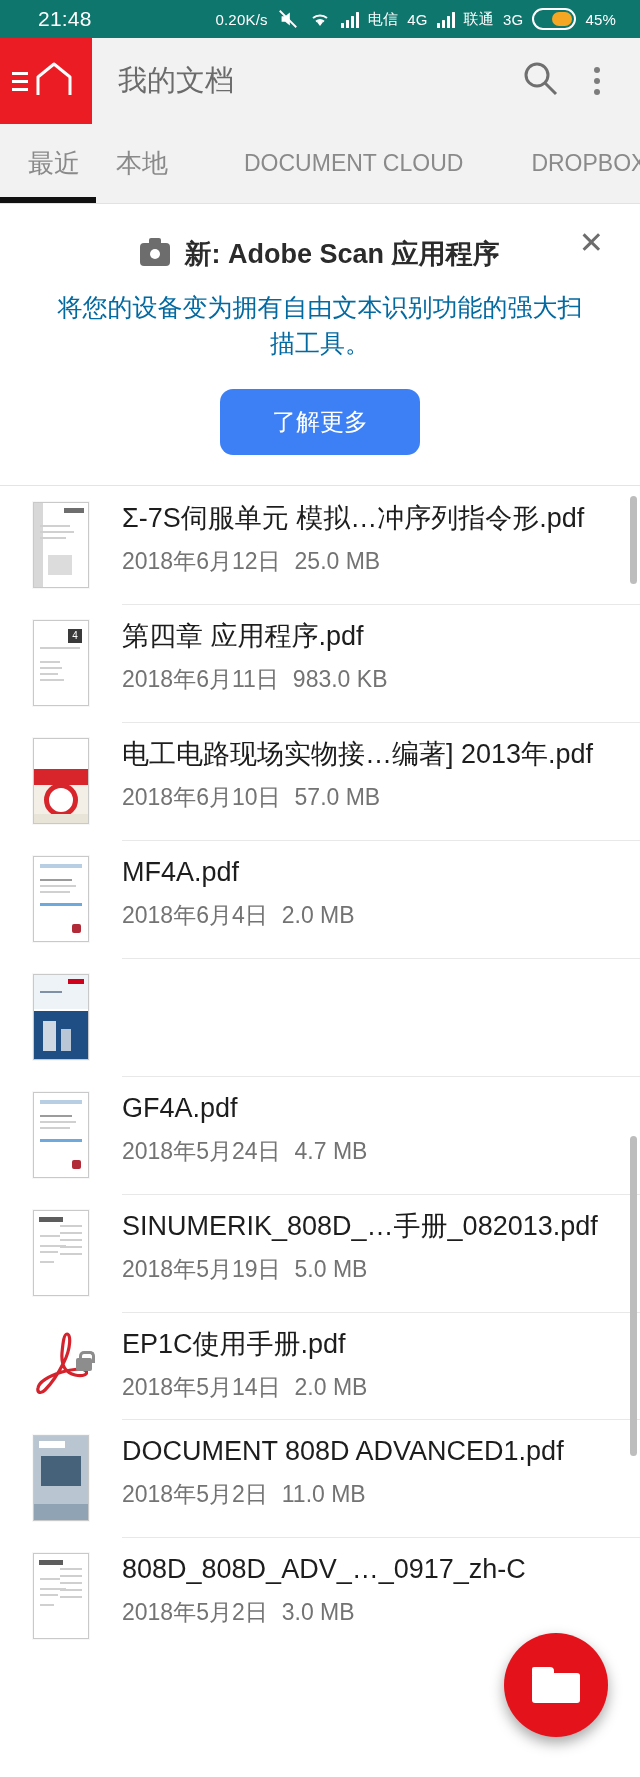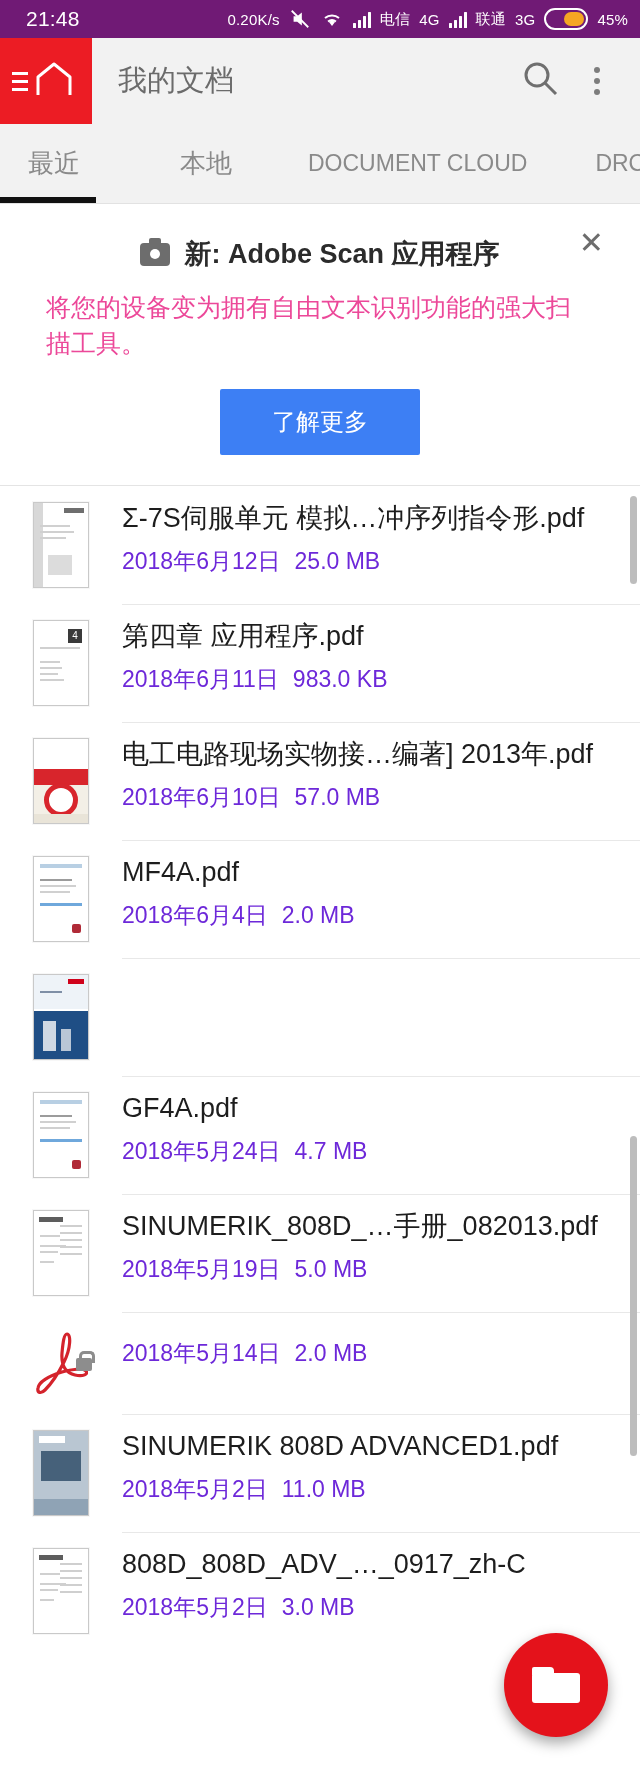--- a/index.html
+++ b/index.html
@@ -5,22 +5,22 @@
   * { box-sizing: border-box; margin: 0; padding: 0; }
   html, body {
     width: 640px; height: 1777px;
     font-family: "Liberation Sans", "DejaVu Sans", sans-serif;
     background: #ffffff; overflow: hidden;
   }
   #app { position: relative; width: 640px; height: 1777px; background: #fff; }
 
   
   .statusbar {
-    height: 38px; background: #701a75; color: #ffffff;
-    display: flex; align-items: center; padding: 0 12px;
+    height: 38px; background: #0f766e; color: #ffffff;
+    display: flex; align-items: center; padding: 0 24px;
     font-size: 21px; letter-spacing: .2px;
   }
   .sb-clock { margin-left: 14px; font-size: 21px; }
   .sb-right { margin-left: auto; display: flex; align-items: center; gap: 9px; }
   .sb-right .txt { font-size: 15px; white-space: nowrap; }
   .sb-ico { display: inline-flex; align-items: center; }
   .bars { display: inline-flex; align-items: flex-end; gap: 2px; height: 17px; }
   .bars i { display: block; width: 3px; background: #fff; border-radius: .5px; }
   .bars i:nth-child(1){height:5px}.bars i:nth-child(2){height:8px}
   .bars i:nth-child(3){height:12px}.bars i:nth-child(4){height:16px}
@@ -53,21 +53,21 @@
   .tabs {
     height: 80px; background: #f2f2f2; display: flex; align-items: center;
     position: relative; border-bottom: 1px solid #e2e2e2;
   }
   .tab {
     color: #8a8a8a; font-size: 23px; white-space: nowrap;
     display: flex; align-items: center; height: 100%;
   }
   .tab.cjk { font-size: 26px; }
   .tab.t1 { margin-left: 28px; }
-  .tab.t2 { margin-left: 100px; }
+  .tab.t2 { margin-left: 36px; }
   .tab.t3 { margin-left: 76px; }
   .tab.t4 { margin-left: 68px; }
   .tab-indicator {
     position: absolute; left: 0; bottom: 0; width: 96px; height: 6px; background: #111;
   }
 
   
   .promo { background: #ffffff; padding: 24px 0 30px; position: relative; }
   .promo-close {
     position: absolute; right: 26px; top: 18px; font-size: 30px; color: #6d6d6d;
@@ -84,27 +84,27 @@
   .cam::before {
     content:""; position:absolute; left:9px; top:-5px; width:12px; height:5px;
     background:#6d6d6d; border-radius:2px 2px 0 0;
   }
   .cam::after {
     content:""; position:absolute; left:50%; top:50%; transform:translate(-50%,-50%);
     width:10px; height:10px; border-radius:50%; background:#fff;
   }
   .promo-title { font-size: 27px; font-weight: bold; color: #2b2b2b; }
   .promo-desc {
-    margin: 18px 46px 0; text-align: left; font-size: 25px;
-    color: #ec4899; line-height: 1.42;
+    margin: 18px 46px 0; text-align: center; font-size: 25px;
+    color: #0369a1; line-height: 1.42;
   }
   .promo-btn-wrap { display: flex; justify-content: center; margin-top: 28px; }
   .promo-btn {
     background: #3d7ff4; color: #fff; font-size: 24px;
-    padding: 17px 52px; border: none; border-radius: 2px; cursor: pointer;
+    padding: 17px 52px; border: none; border-radius: 13px; cursor: pointer;
   }
 
   
   .list { border-top: 1px solid #e4e4e4; background: #fff; position: relative; }
   .row { display: flex; align-items: flex-start; padding: 16px 0; position: relative; }
   .row + .row::before {
     content:""; position:absolute; left:122px; right:0; top:0; height:1px; background:#e8e8e8;
   }
   .thumb-wrap {
     width: 122px; display: flex; align-items: center; justify-content: center;
@@ -156,21 +156,21 @@
   .lock::before {
     content:""; position:absolute; left:3px; top:-7px; width:10px; height:9px;
     border: 3px solid #8d8d8d; border-bottom: none; border-radius: 5px 5px 0 0;
   }
 
   .meta { flex: 1; min-width: 0; padding-right: 16px; }
   .fname {
     font-size: 27px; color: #1d1d1d; white-space: nowrap; overflow: hidden;
     text-overflow: clip; line-height: 1.25;
   }
-  .fsub { font-size: 23px; color: #6d28d9; margin-top: 10px; }
+  .fsub { font-size: 23px; color: #737373; margin-top: 10px; }
   .fsub .sz { margin-left: 14px; }
 
   
   .scrollbar { position: absolute; right: 3px; width: 7px; background: #bdbdbd; border-radius: 4px; }
   .sb-a { top: 10px; height: 88px; }
   .sb-b { top: 650px; height: 320px; }
 
   
   .fab {
     position: absolute; right: 32px; bottom: 40px; width: 104px; height: 104px;
@@ -402,34 +402,35 @@
     </div>
 
     <div class="row">
       <div class="pdf-icon-wrap">
         <svg width="54" height="70" viewBox="0 0 54 70">
           <path d="M33 6c4 0 4 14-3 28-5 10-13 22-19 28-4 4-8 3-7-2 1-6 11-12 24-16 10-3 21-4 24-1 3 3-3 6-11 4-9-2-14-9-13-22 1-11 2-19 5-19z" fill="none" stroke="#d4232c" stroke-width="3.2" stroke-linejoin="round"></path>
         </svg>
         <span class="lock"></span>
       </div>
       <div class="meta">
+        <div class="fname">EP1C使用手册.pdf</div>
         <div class="fsub"><span>2018年5月14日</span><span class="sz">2.0 MB</span></div>
       </div>
     </div>
 
     <div class="row">
       <div class="thumb-wrap">
         <div class="thumb th-adv">
             <div class="brand"></div>
             <div class="mach"></div>
             <div class="base"></div>
           </div>
       </div>
       <div class="meta">
-        <div class="fname">SINUMERIK 808D ADVANCED1.pdf</div>
+        <div class="fname">DOCUMENT 808D ADVANCED1.pdf</div>
         <div class="fsub"><span>2018年5月2日</span><span class="sz">11.0 MB</span></div>
       </div>
     </div>
 
     <div class="row">
       <div class="thumb-wrap">
         <div class="thumb th-sie">
             <div class="brand"></div>
           <div class="ln" style="top:24px;width:20px"></div>
             <div class="ln" style="top:34px;width:26px"></div>

